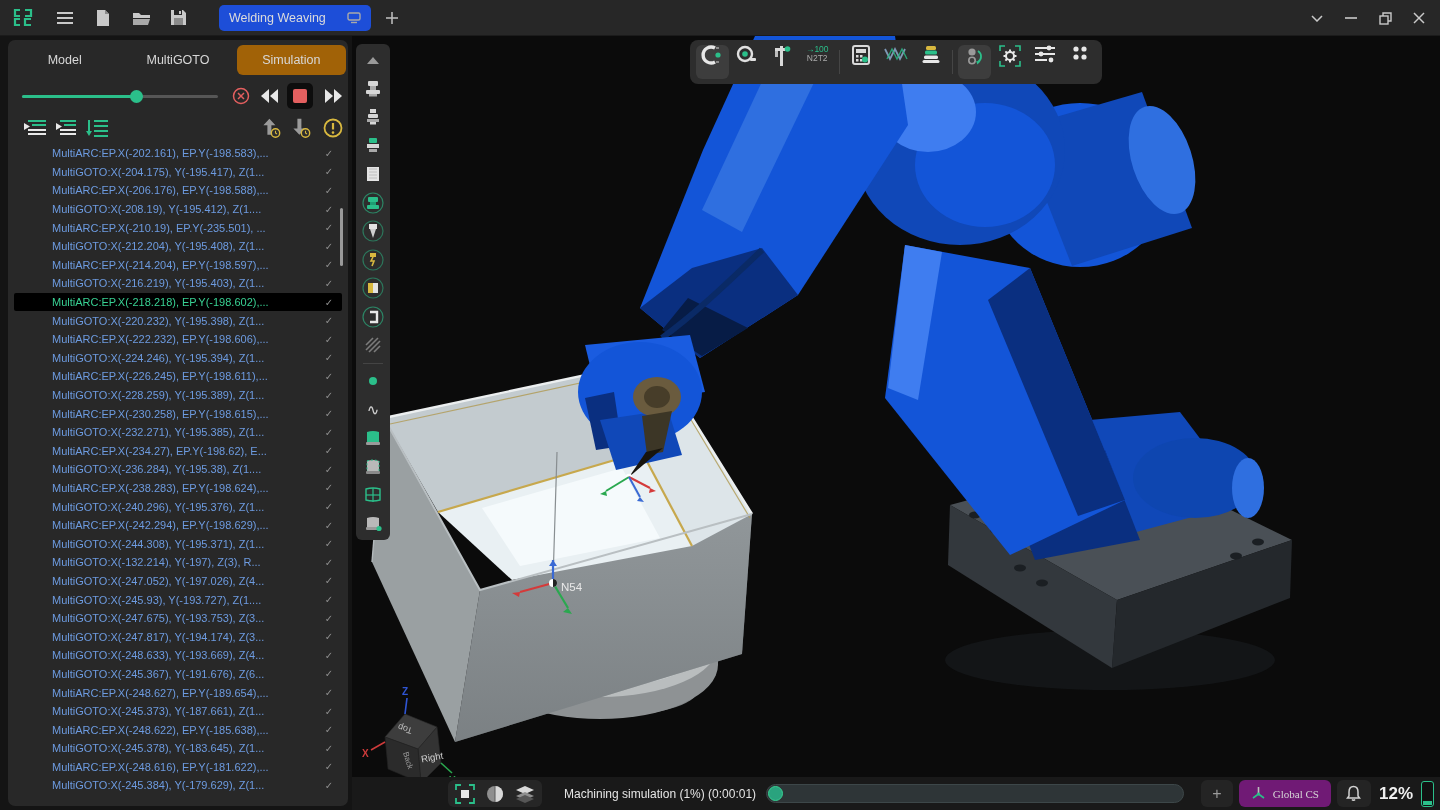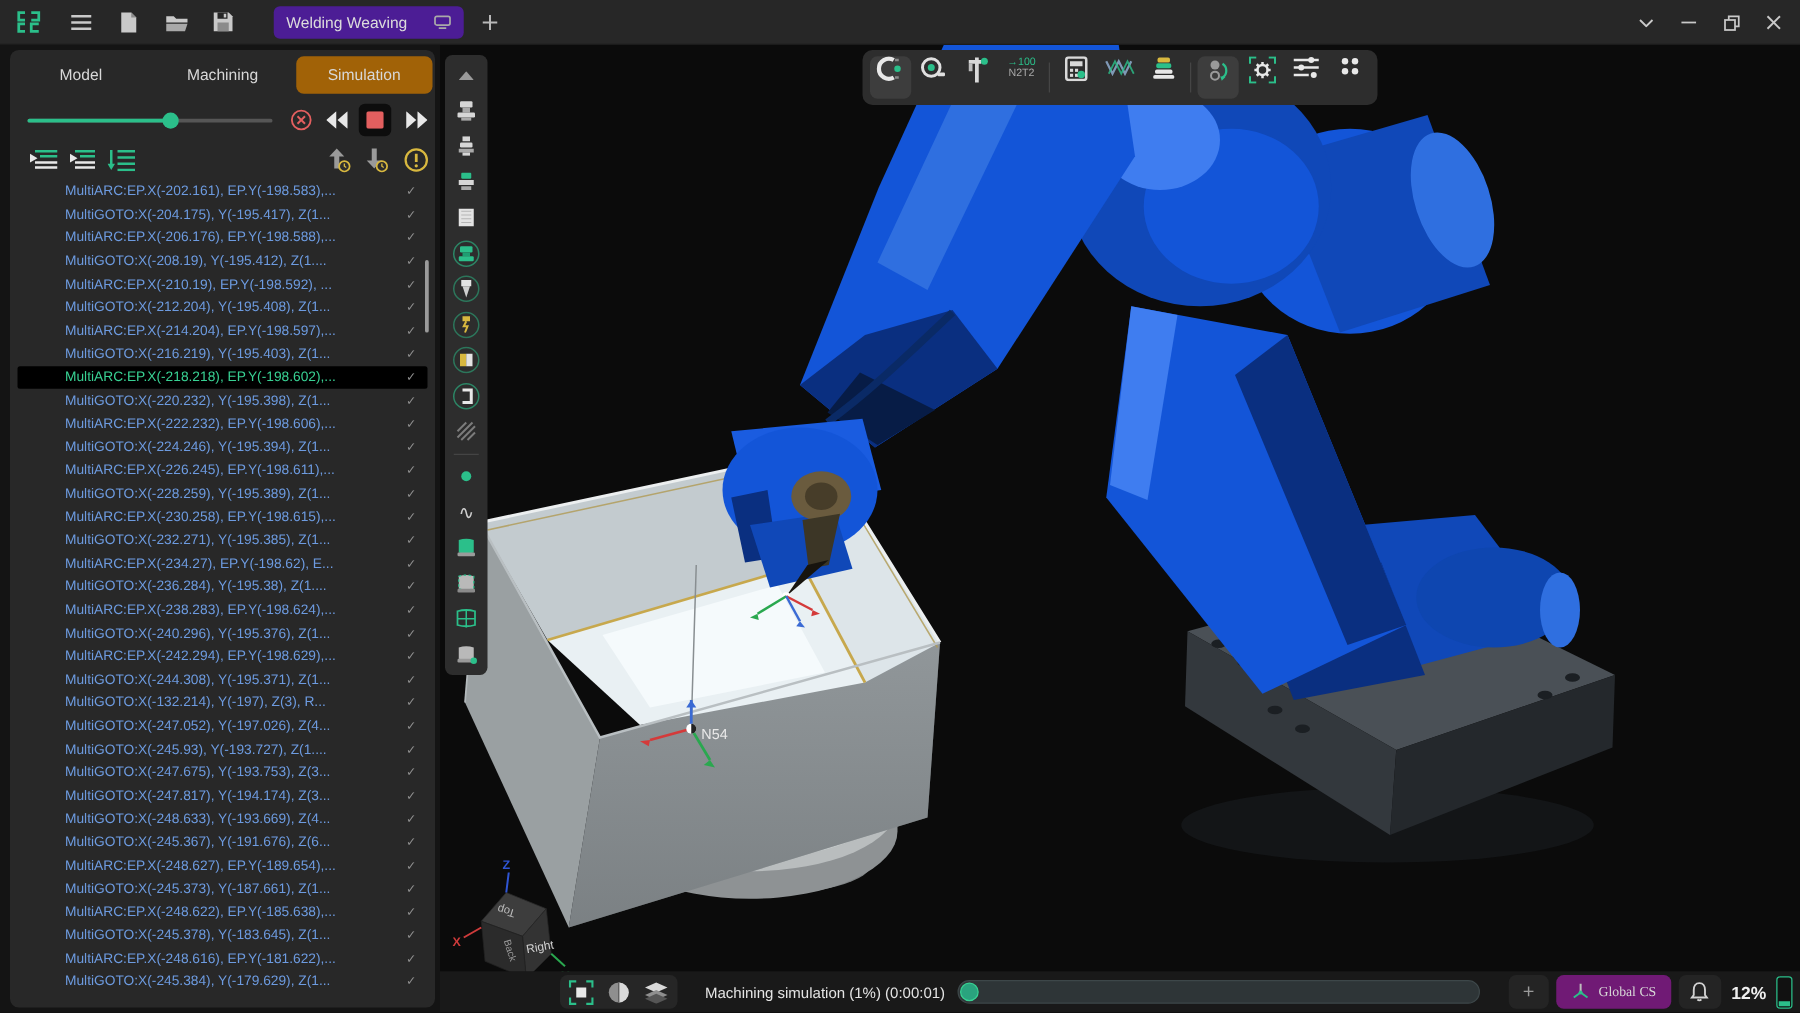--- a/index.html
+++ b/index.html
@@ -5,21 +5,21 @@
   * { margin:0; padding:0; box-sizing:border-box; }
   html,body { width:1440px; height:810px; overflow:hidden; background:#141414;
     font-family:"Liberation Sans", sans-serif; -webkit-font-smoothing:antialiased; }
 
   
   .topbar { position:absolute; left:0; top:0; width:1440px; height:36px;
     background:#272727; border-bottom:1px solid #1b1b1b; display:flex; align-items:center; }
   .tb-btn { width:30px; height:26px; display:flex; align-items:center; justify-content:center;
     border-radius:4px; cursor:default; }
   .logo { margin-left:8px; width:30px; }
-  .doc-tab { margin-left:26px; width:152px; height:26px; background:#4c1d95; border-radius:5px;
+  .doc-tab { margin-left:26px; width:152px; height:26px; background:#1d4ed8; border-radius:5px;
     display:flex; align-items:center; padding:0 10px; color:#dcdcdc; font-size:12.5px; }
   .doc-tab .t { flex:1; }
   .win-ctrls { position:absolute; right:4px; top:0; height:36px; display:flex; align-items:center; }
   .win-ctrls .tb-btn { width:34px; }
 
   
   .panel { position:absolute; left:8px; top:40px; width:340px; height:766px;
     background:#282828; border-radius:7px; overflow:hidden; }
   .tabs { position:absolute; left:0; top:4px; width:100%; height:32px; display:flex; }
   .tab { flex:1; display:flex; align-items:center; justify-content:center; font-size:12.5px;
@@ -68,21 +68,21 @@
   .statustext { position:absolute; left:212px; top:0; height:33px; display:flex; align-items:center;
     color:#e4e4e4; font-size:12px; }
   .progress { position:absolute; left:414px; top:7px; width:418px; height:19px; background:#2e3537;
     border:1px solid #3d4749; border-radius:10px; }
   .progress .pthumb { position:absolute; left:1px; top:1px; width:15px; height:15px; border-radius:50%;
     background:#2aa37e; border:1px solid #38d193; }
   .br-right { position:absolute; right:6px; top:3px; height:27px; display:flex; align-items:center; gap:6px; }
   .br-btn { height:27px; min-width:30px; background:#242424; border-radius:6px; display:flex;
     align-items:center; justify-content:center; color:#cfcfcf; }
   .cs-btn { padding:0 12px; gap:7px; font-size:11px; color:#d6d6d6; background:#701a75;font-family:Liberation Serif, serif; }
-  .zoomtxt { color:#efefef; font-size:14px; font-weight:bold; margin:0 2px; }
+  .zoomtxt { color:#efefef; font-size:17px; font-weight:bold; margin:0 2px; }
   .battery { width:13px; height:26px; border:1.5px solid #2bbf8a; border-radius:3px; background:#111;
     position:relative; }
   .battery .bfill { position:absolute; left:1px; right:1px; bottom:1px; height:4px; background:#2bbf8a; }
 </style>
 </head>
 <body>
 
 <div class="topbar">
   <div class="tb-btn logo">
     <svg width="24" height="24" viewBox="0 0 24 24">
@@ -162,21 +162,21 @@
             <line x1="11" y1="1" x2="1" y2="11"></line>
           </g>
         </svg>
     </div>
   </div>
 </div>
 
 <div class="panel">
   <div class="tabs">
     <div class="tab">Model</div>
-    <div class="tab">Machining</div>
+    <div class="tab">MultiGOTO</div>
     <div class="tab active">Simulation</div>
   </div>
 
   <div class="playrow">
     <div class="pslider">
       <div class="fill"></div>
         <div class="thumb"></div>
     </div>
     <div class="play-ic" style="left:220px">
       <svg width="18" height="18" viewBox="0 0 18 18">
@@ -288,21 +288,21 @@
         <span class="row-text">MultiARC:EP.X(-206.176), EP.Y(-198.588),...</span>
         <span class="row-check">✓</span>
       </div>
 
       <div class="cmd-row">
         <span class="row-text">MultiGOTO:X(-208.19), Y(-195.412), Z(1....</span>
         <span class="row-check">✓</span>
       </div>
 
       <div class="cmd-row">
-        <span class="row-text">MultiARC:EP.X(-210.19), EP.Y(-198.592), ...</span>
+        <span class="row-text">MultiARC:EP.X(-210.19), EP.Y(-235.501), ...</span>
         <span class="row-check">✓</span>
       </div>
 
       <div class="cmd-row">
         <span class="row-text">MultiGOTO:X(-212.204), Y(-195.408), Z(1...</span>
         <span class="row-check">✓</span>
       </div>
 
       <div class="cmd-row">
         <span class="row-text">MultiARC:EP.X(-214.204), EP.Y(-198.597),...</span>

